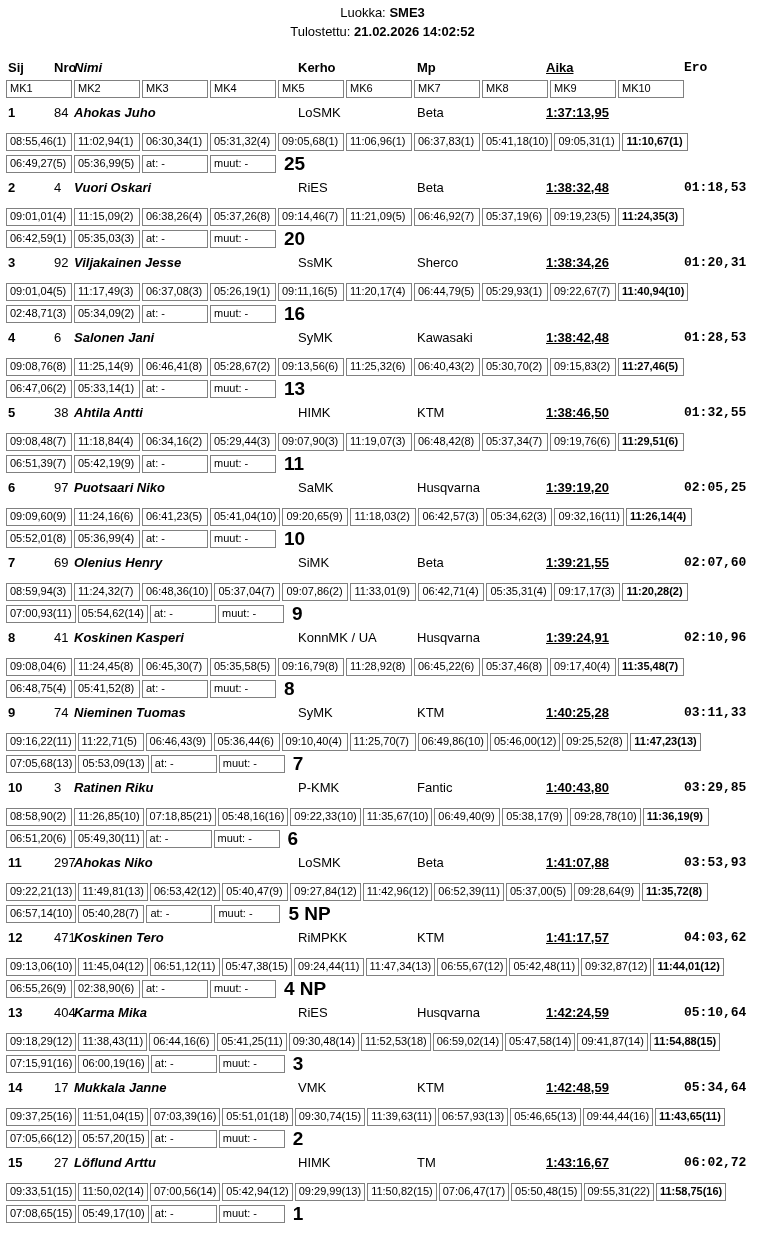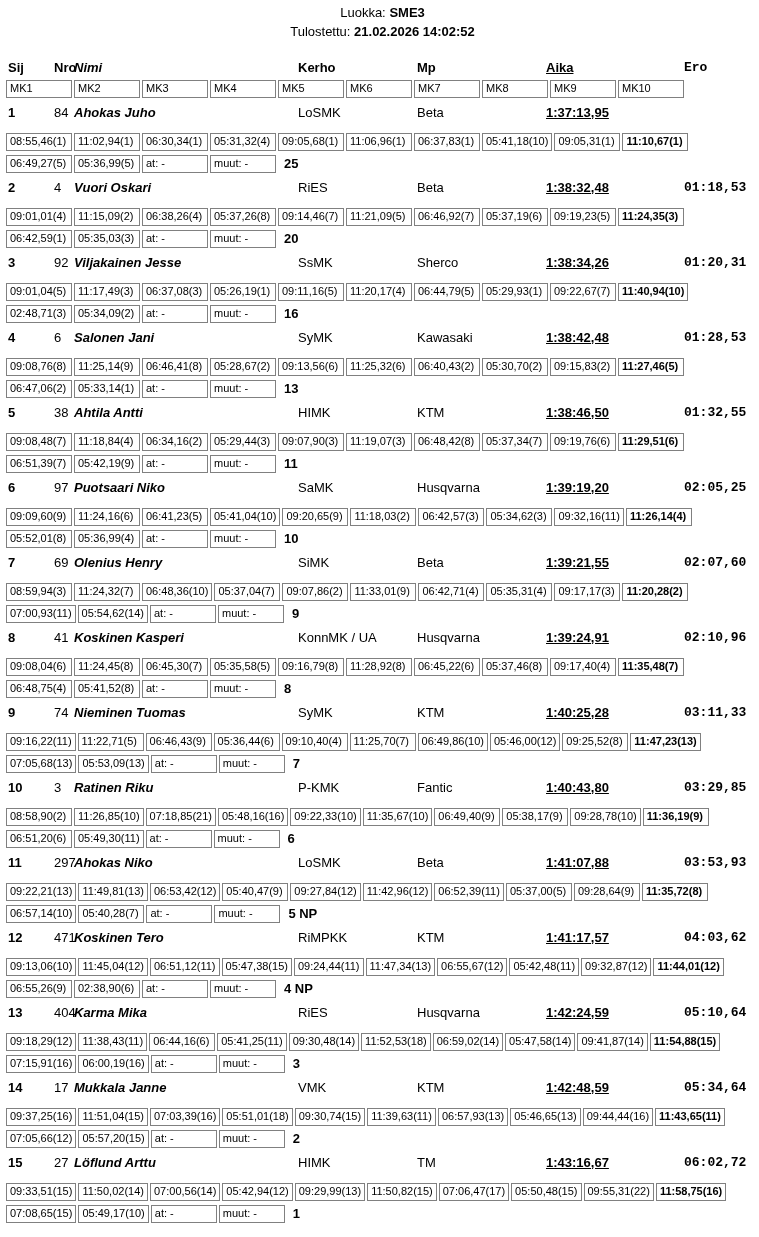--- a/index.html
+++ b/index.html
@@ -27,21 +27,21 @@
     padding:1px 3px 2px 3px; margin-right:2px;
     font-size:11px; line-height:13px; vertical-align:top;
   }
   .bold { font-weight:bold; }
 
   .rider { padding-top:7px; }
   .rider-head { position:relative; height:16px; margin-bottom:12px; font-size:13px; }
   .rider-head span { position:absolute; top:0; line-height:16px; white-space:nowrap; }
   .rider .row2 { margin-top:4px; }
 
-  .points { display:inline-block; font-size:13px; font-weight:bold; line-height:17px; margin-left:6px; vertical-align:top; }
+  .points { display:inline-block; font-size:19px; font-weight:bold; line-height:17px; margin-left:6px; vertical-align:top; }
 </style>
 </head>
 <body>
 
 <div class="page">
 
   <div class="title-line">
     <span>Luokka:</span>
     <span class="b">SME3</span>
   </div>

